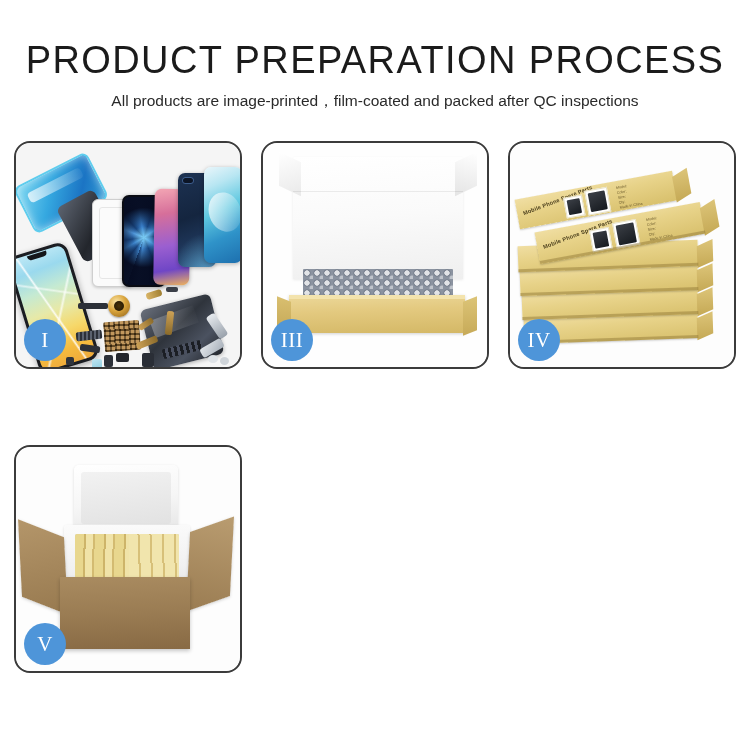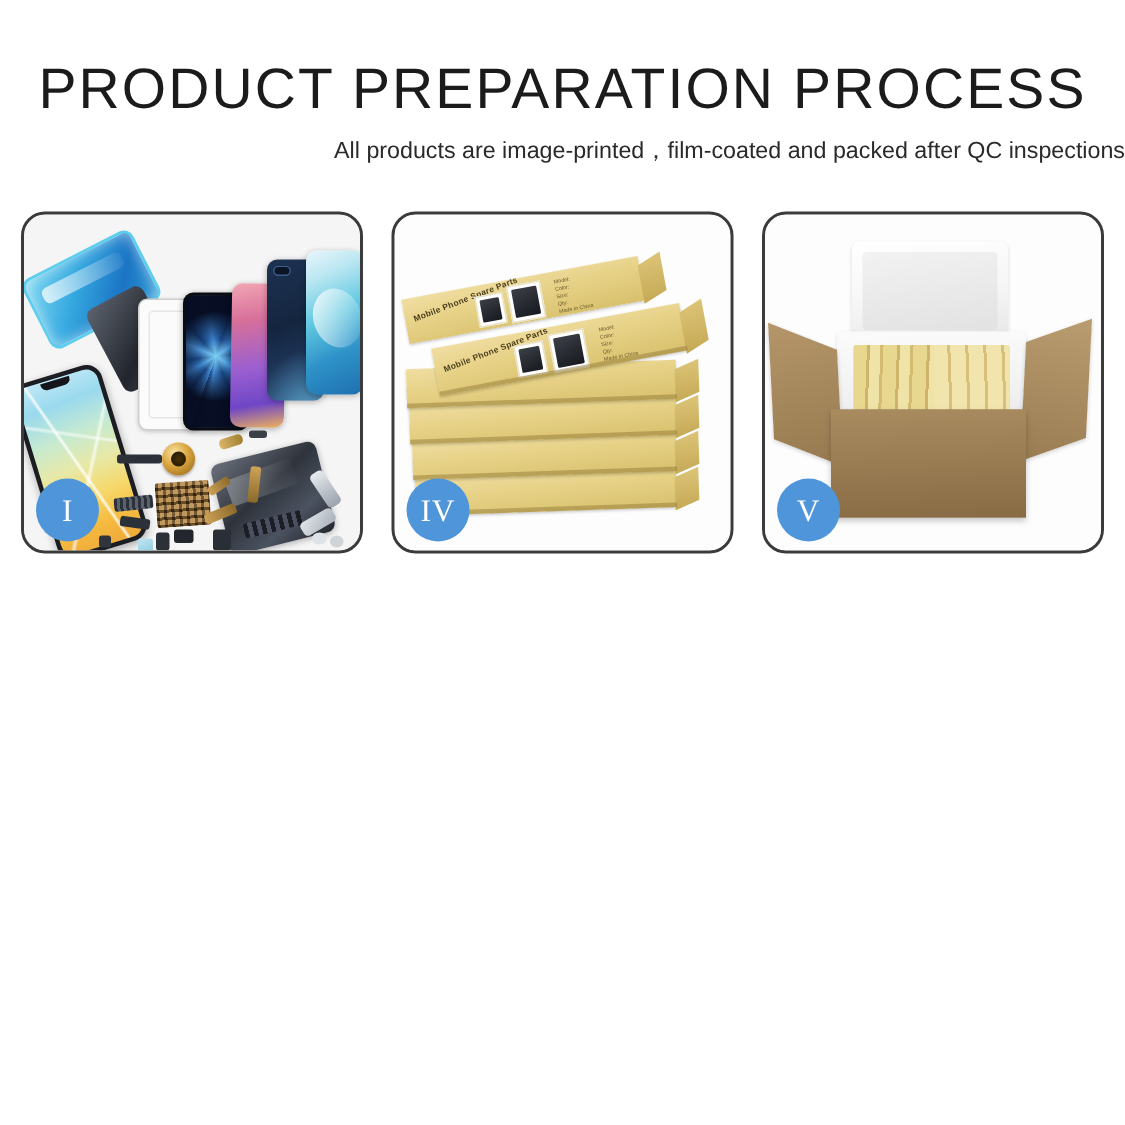--- a/index.html
+++ b/index.html
@@ -42,21 +42,20 @@
     white-space: nowrap;
   }
   .subtitle {
     font-family: "Liberation Sans", sans-serif;
     font-size: 15.5px;
     font-weight: 400;
     color: #2a2a2a;
     line-height: 22px;
     margin: 8px 0 0 0;
     white-space: nowrap;
-    text-align: right;
   }
 
   
   .grid {
     position: absolute;
     left: 14px;
     top: 141px;
     width: 722px;
     height: 534px;
     display: grid;
@@ -650,20 +649,38 @@
           <div class="part po"></div>
           <div class="part pp"></div>
           <div class="part pq"></div>
           <div class="part pr"></div>
         </div>
       </div>
       <div class="badge">I</div>
     </div>
 
 
+    <div class="panel p3">
+      <div class="panel-photo">
+        <div class="scene">
+          <div class="lid-white">
+            <div class="flapL"></div>
+            <div class="flapR"></div>
+            <div class="crease"></div>
+          </div>
+          <div class="bubble-fill"></div>
+          <div class="box-yellow">
+            <div class="rim"></div>
+            <div class="endL"></div>
+            <div class="endR"></div>
+          </div>
+        </div>
+      </div>
+      <div class="badge">III</div>
+    </div>
 
     <div class="panel p4">
       <div class="panel-photo">
         <div class="scene">
           <div class="stack">
 
             <div class="sbox" style="left:10px; top:150px; width:174px; height:26px; transform:rotate(-2deg);">
               <div class="side"></div>
               <div class="lip"></div>
             </div>

